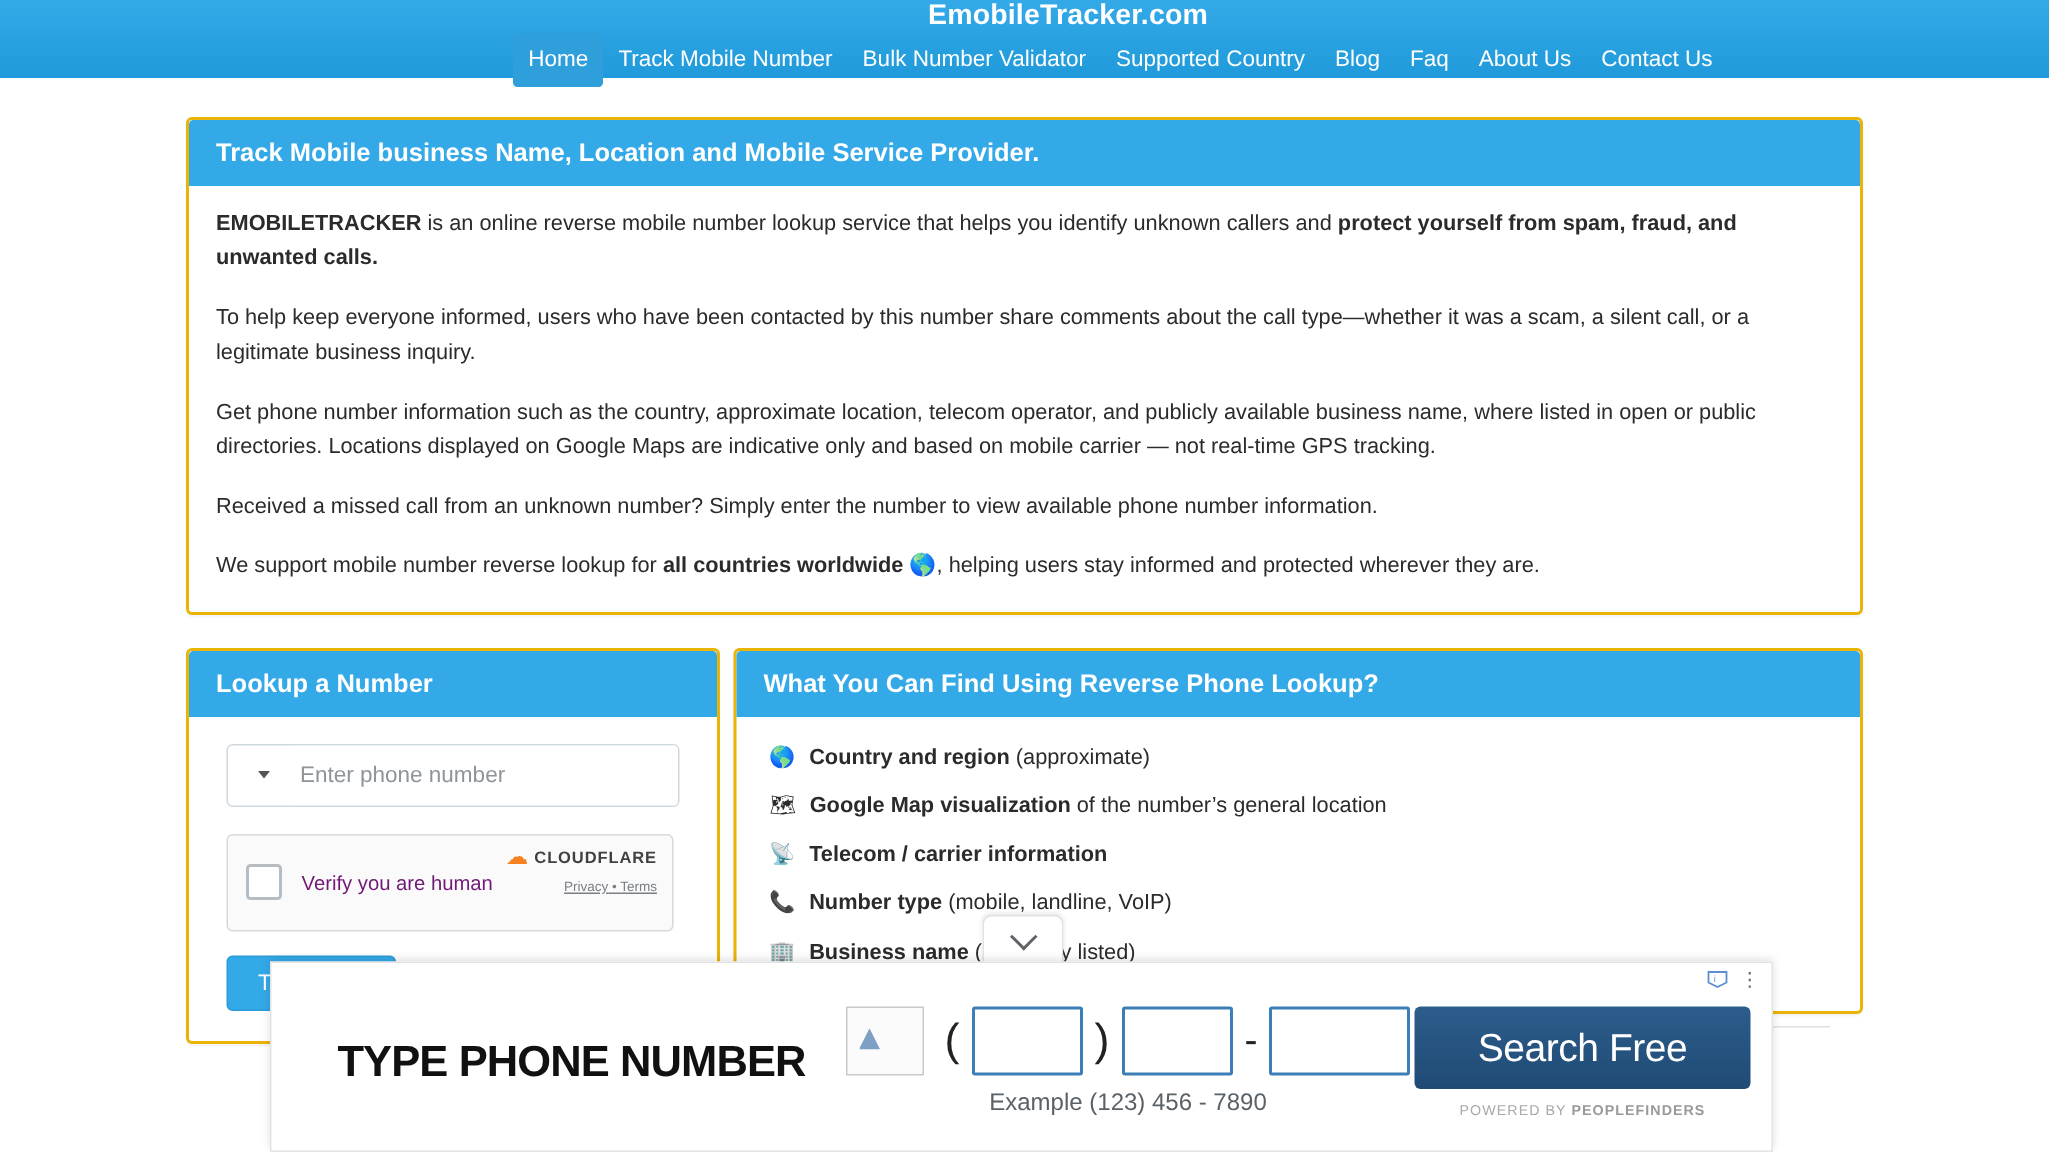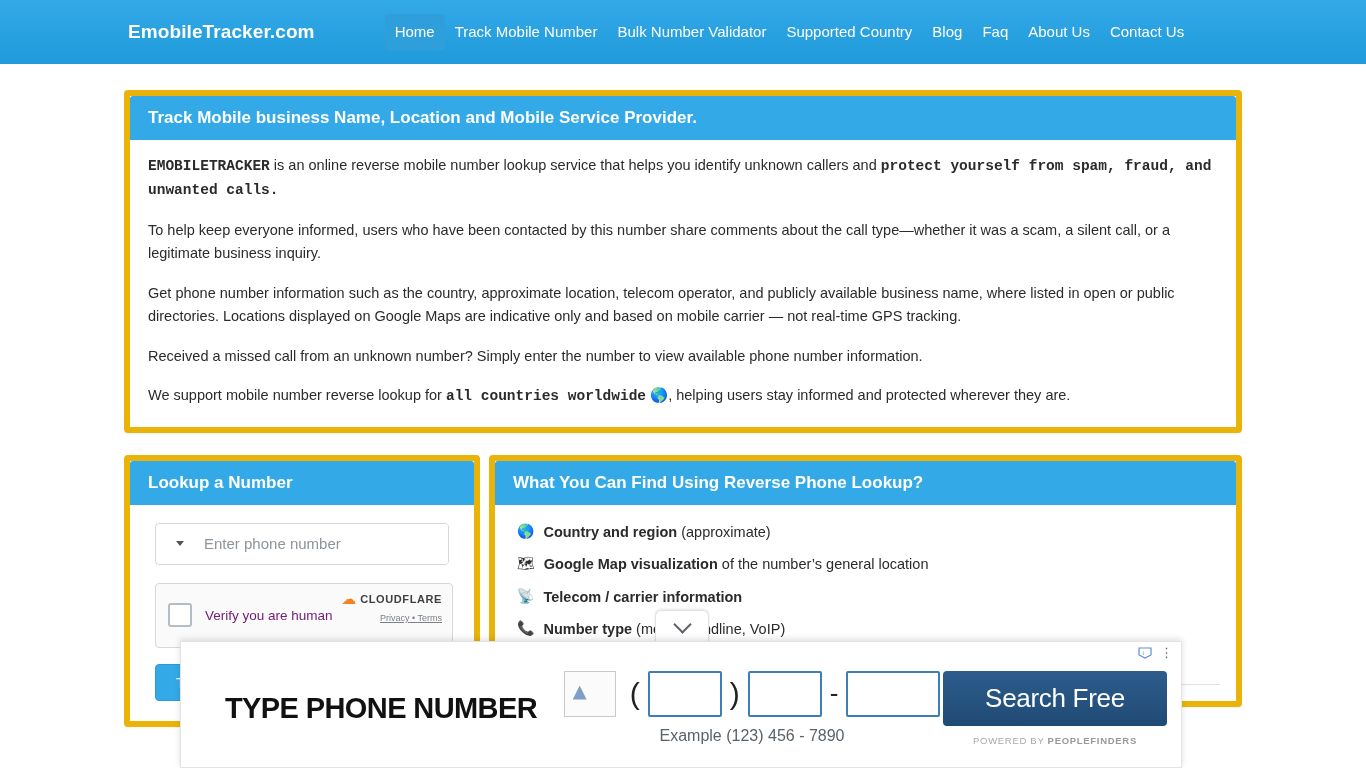--- a/index.html
+++ b/index.html
@@ -7,26 +7,27 @@
     margin: 0; padding: 0;
     width: 1366px; height: 768px;
     overflow: hidden;
     background: #ffffff;
     font-family: "Liberation Sans", sans-serif;
   }
   body { position: relative; }
 
   
   .navbar {
-    height: 64px;
+    height: 52px;
     background: linear-gradient(180deg, #34a9e8 0%, #1f9ada 100%);
     display: flex;
     align-items: center;
     padding: 0 0 0 128px;
     color: #ffffff;
+    flex-direction: column;
   }
   .brand {
     font-size: 19px;
     font-weight: bold;
     color: #ffffff;
     letter-spacing: 0.1px;
     margin-right: 70px;
     white-space: nowrap;
   }
   .nav-links {
@@ -48,21 +49,21 @@
     background: #2f9fdc;
     border-radius: 3px;
   }
 
   
   .page {
     padding: 0 124px;
   }
 
   .panel {
-    border: 6px solid #eab308;
+    border: 2px solid #eab308;
     background: #ffffff;
     border-radius: 4px;
     box-shadow: 0 1px 2px rgba(0,0,0,0.05);
   }
   .panel-head {
     background: #34a9e8;
     color: #ffffff;
     font-size: 17px;
     font-weight: bold;
     padding: 12px 18px;
@@ -74,21 +75,21 @@
   }
 
   .intro-panel { margin-top: 26px; }
   .intro-panel .panel-body p {
     margin: 0 0 16px 0;
     font-size: 14.5px;
     line-height: 1.62;
     color: #2b2b2b;
   }
   .intro-panel .panel-body p:last-child { margin-bottom: 2px; }
-  .intro-panel b { font-weight: bold; font-family: Liberation Mono, monospace; }
+  .intro-panel b { font-weight: bold; }
 
   
   .cols {
     display: flex;
     gap: 9px;
     margin-top: 22px;
   }
   .col-left { width: 356px; flex: 0 0 356px; }
   .col-right { flex: 1 1 auto; }
 

